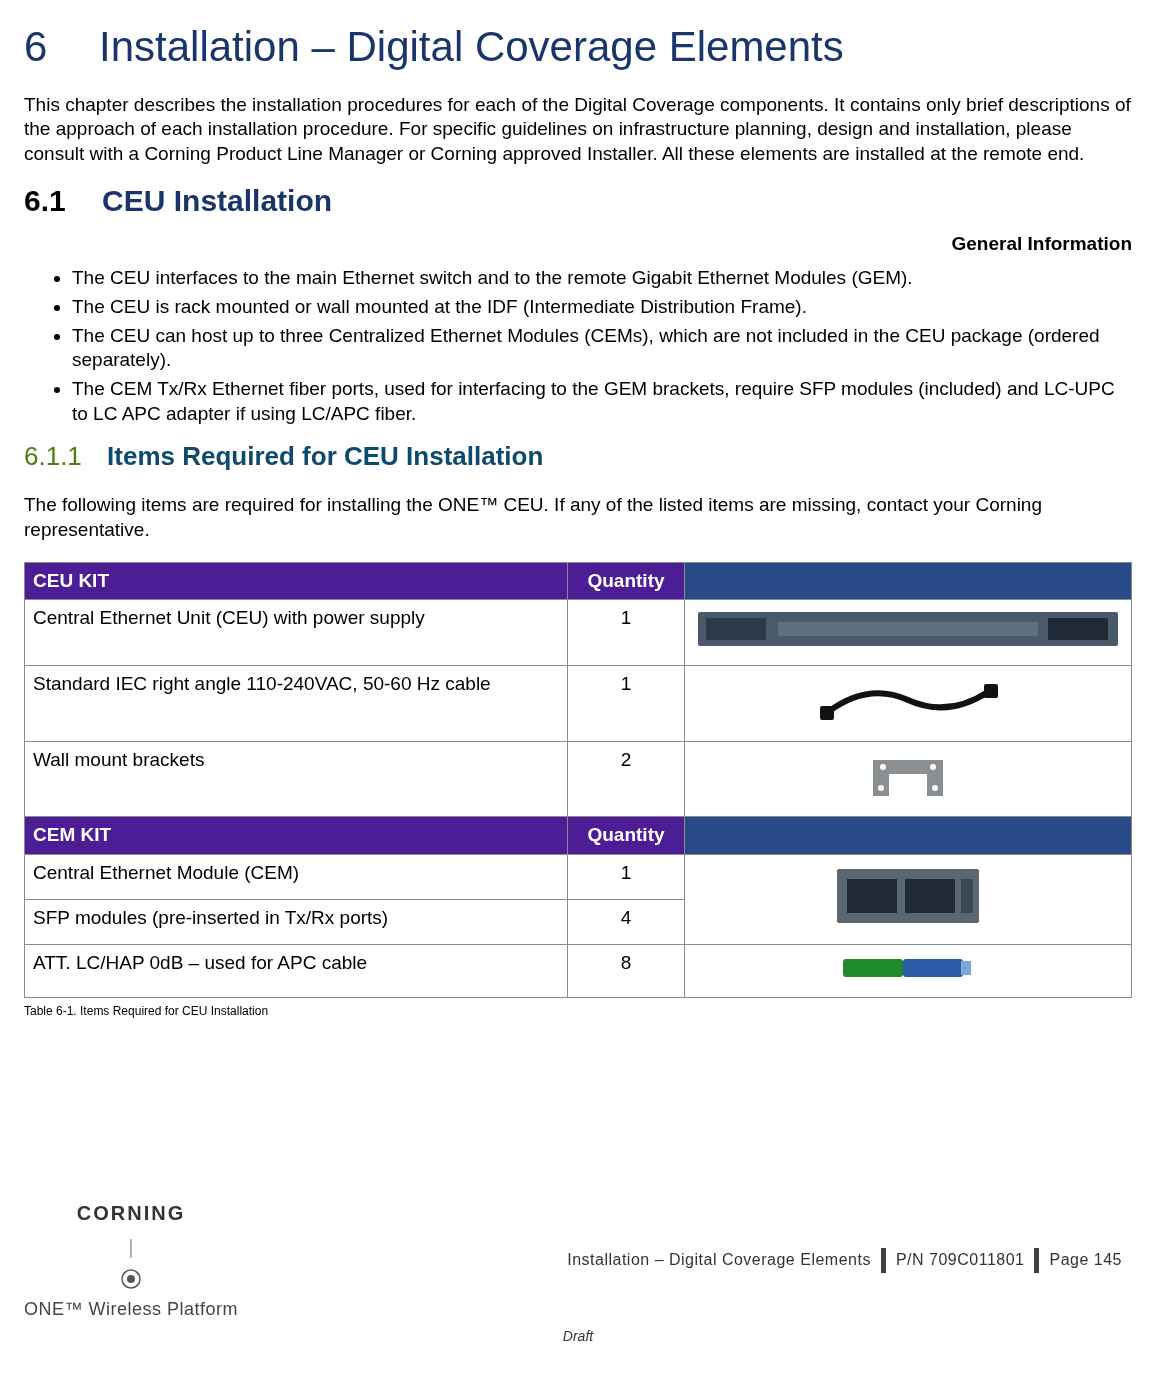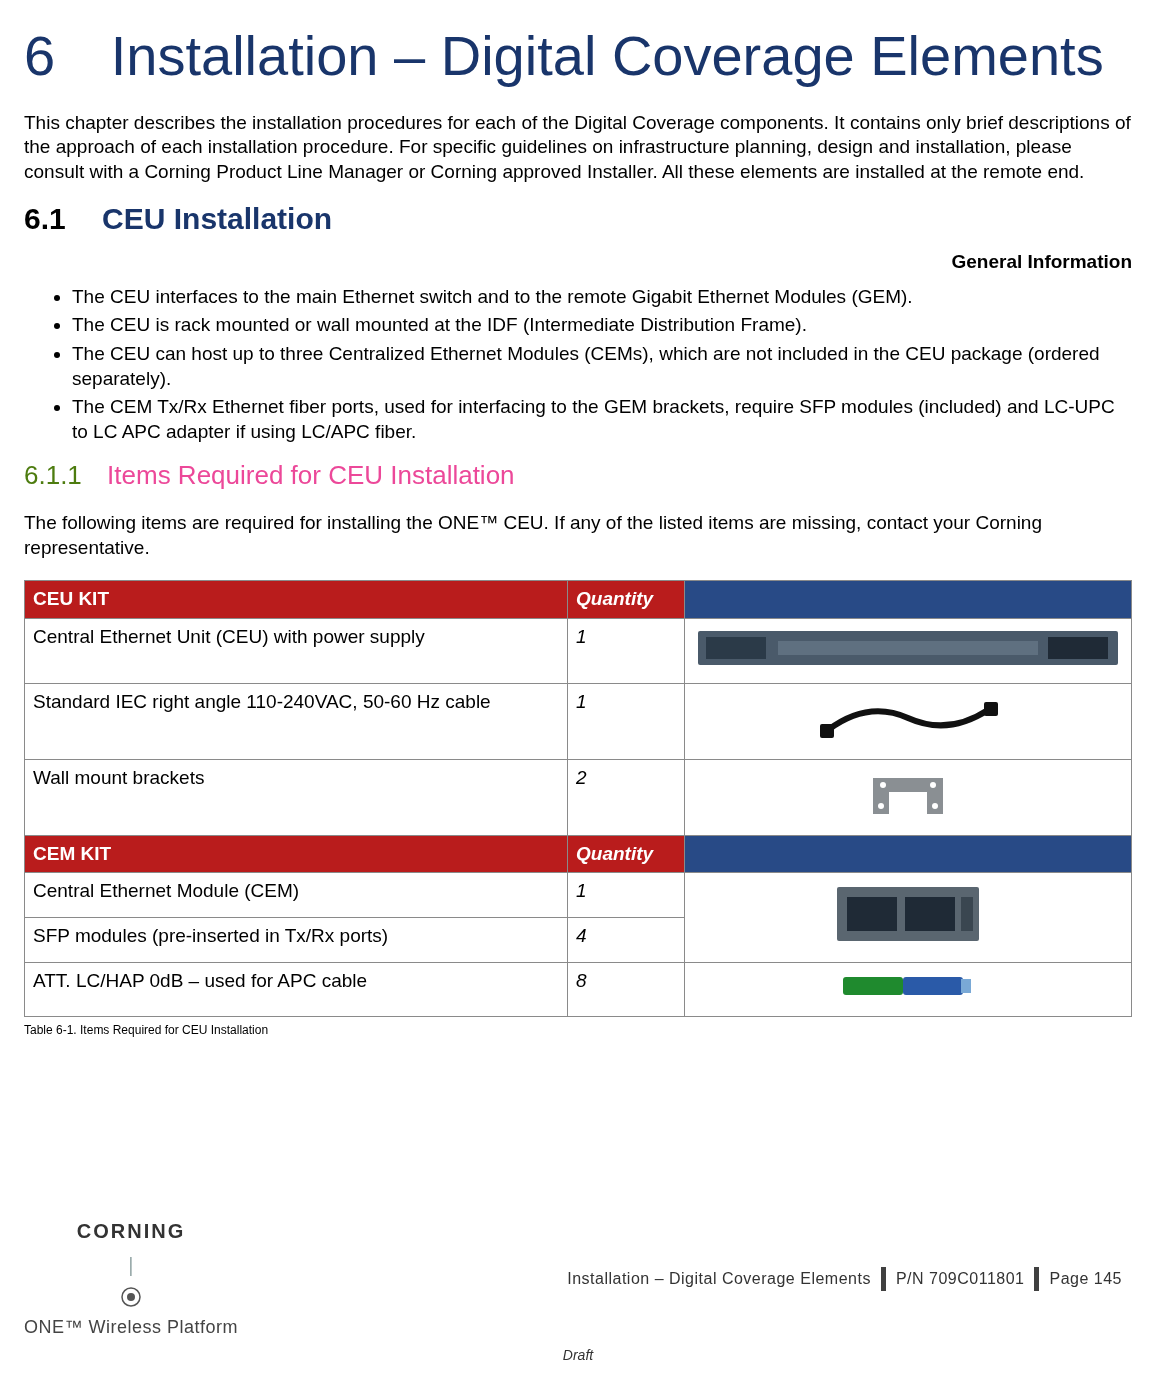--- a/index.html
+++ b/index.html
@@ -8,21 +8,21 @@
     padding: 20px 24px;
     width: 1156px;
     box-sizing: border-box;
     color: #000;
     background: #fff;
     font-size: 19px;
     line-height: 1.3;
   }
   h1.chapter {
     color: #19356b;
-    font-size: 56px;
+    font-size: 42px;
     font-weight: normal;
     margin: 0 0 18px 0;
   }
   h1.chapter .num { font-weight: normal; margin-right: 40px; }
   p.intro { margin: 0 0 14px 0; }
   h2.section {
     font-size: 30px;
     font-weight: bold;
     margin: 10px 0 12px 0;
   }
@@ -30,39 +30,39 @@
   h2.section .title { color: #19356b; }
   .subhead { font-weight: bold; margin: 6px 0 10px 0; font-size: 19px; text-align: right; }
   ul.bullets { margin: 0 0 14px 0; padding-left: 36px; }
   ul.bullets li { margin: 4px 12px; }
   h3.subsection {
     font-size: 26px;
     font-weight: normal;
     margin: 14px 0 10px 0;
   }
   h3.subsection .num { color: #4d7c0f; margin-right: 18px; }
-  h3.subsection .title { color: #ec4899; }
+  h3.subsection .title { color: #0c4a6e; font-weight: bold; }
   table.kit {
     border-collapse: collapse;
     width: 100%;
     margin: 6px 0 6px 0;
   }
   table.kit th, table.kit td {
     border: 1px solid #8a8a8a;
     padding: 6px 8px;
     vertical-align: top;
     font-size: 19px;
     text-align: left;
   }
   table.kit th {
-    background: #b91c1c;
+    background: #4c1d95;
     color: #fff;
     font-weight: bold;
   }
-  table.kit th.qty, table.kit td.qty { width: 100px; text-align: left; font-style: italic; }
+  table.kit th.qty, table.kit td.qty { width: 100px; text-align: center; }
   table.kit td.img { width: 430px; text-align: center; vertical-align: middle; }
   table.kit th.img { background: #284a86; }
   .caption { margin: 4px 0 0 0; font-size: 12px; }
   .footer {
     position: relative;
     margin-top: 180px;
     border-top: none;
   }
   .footer-line {
     display: flex;

